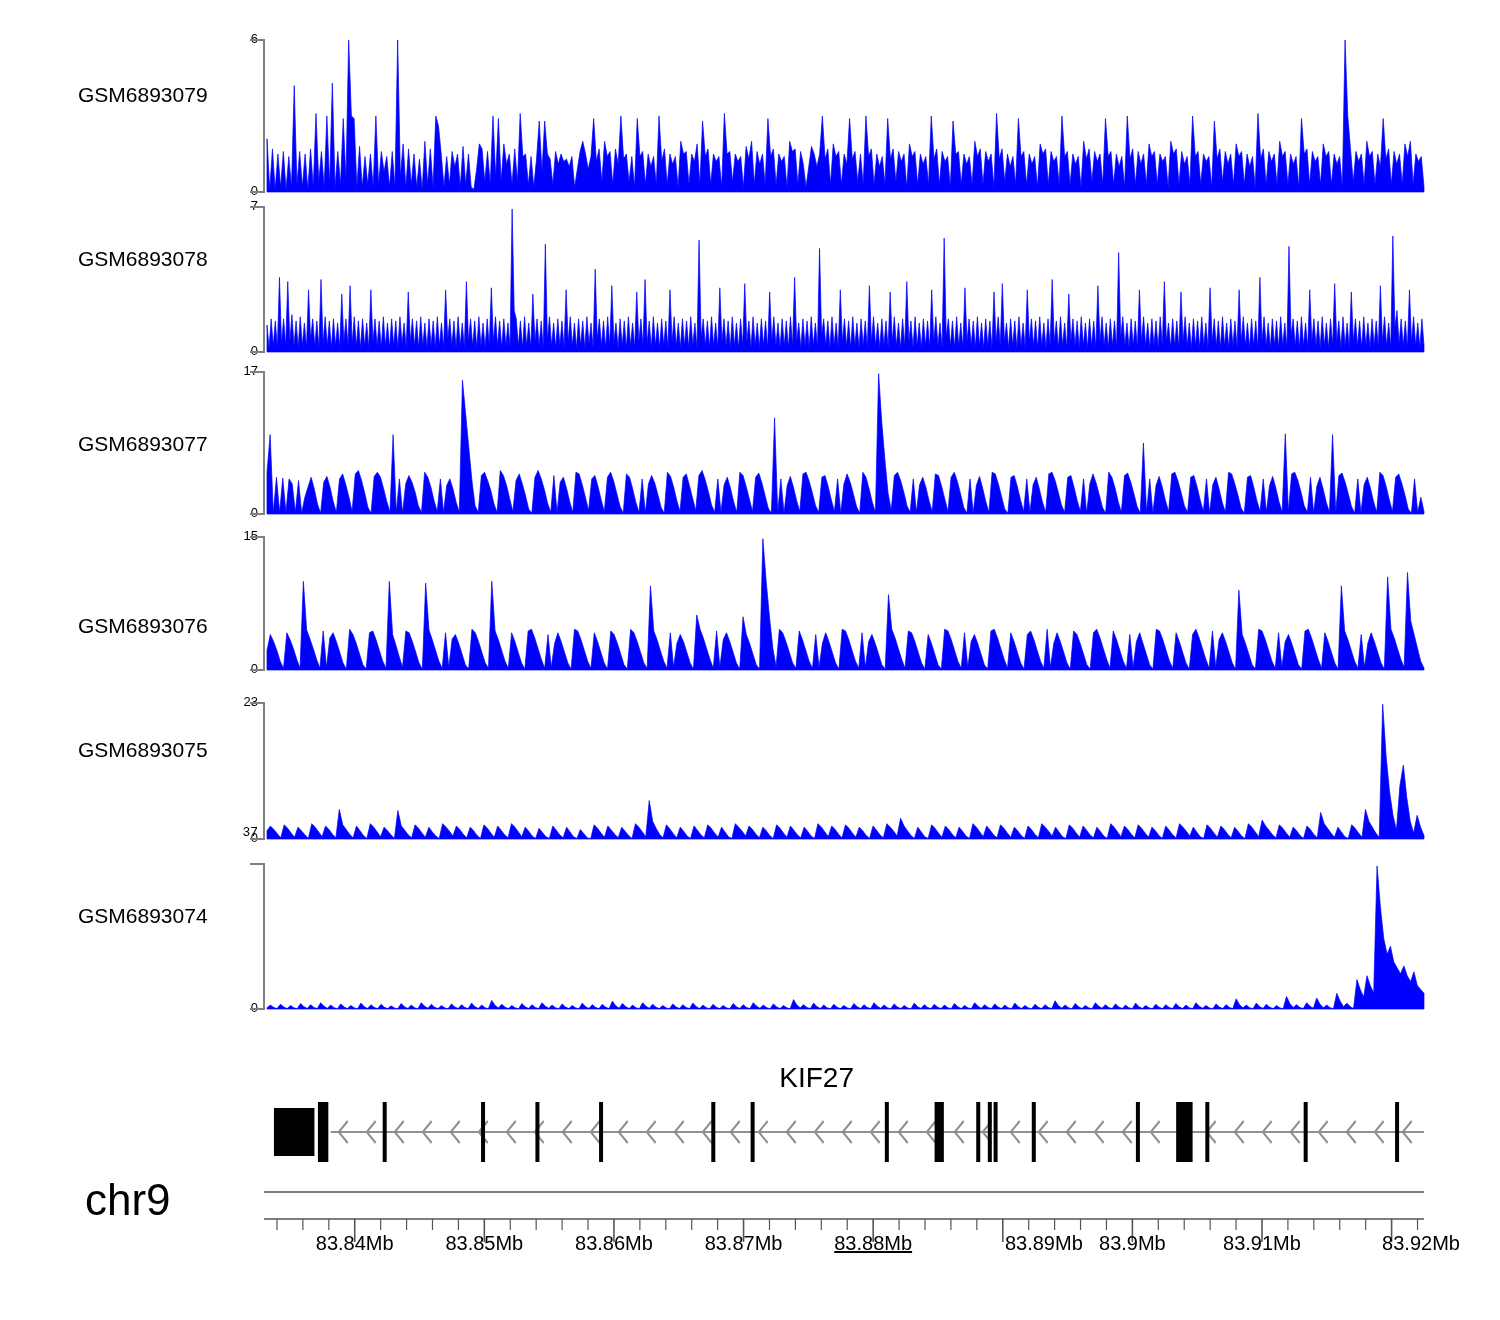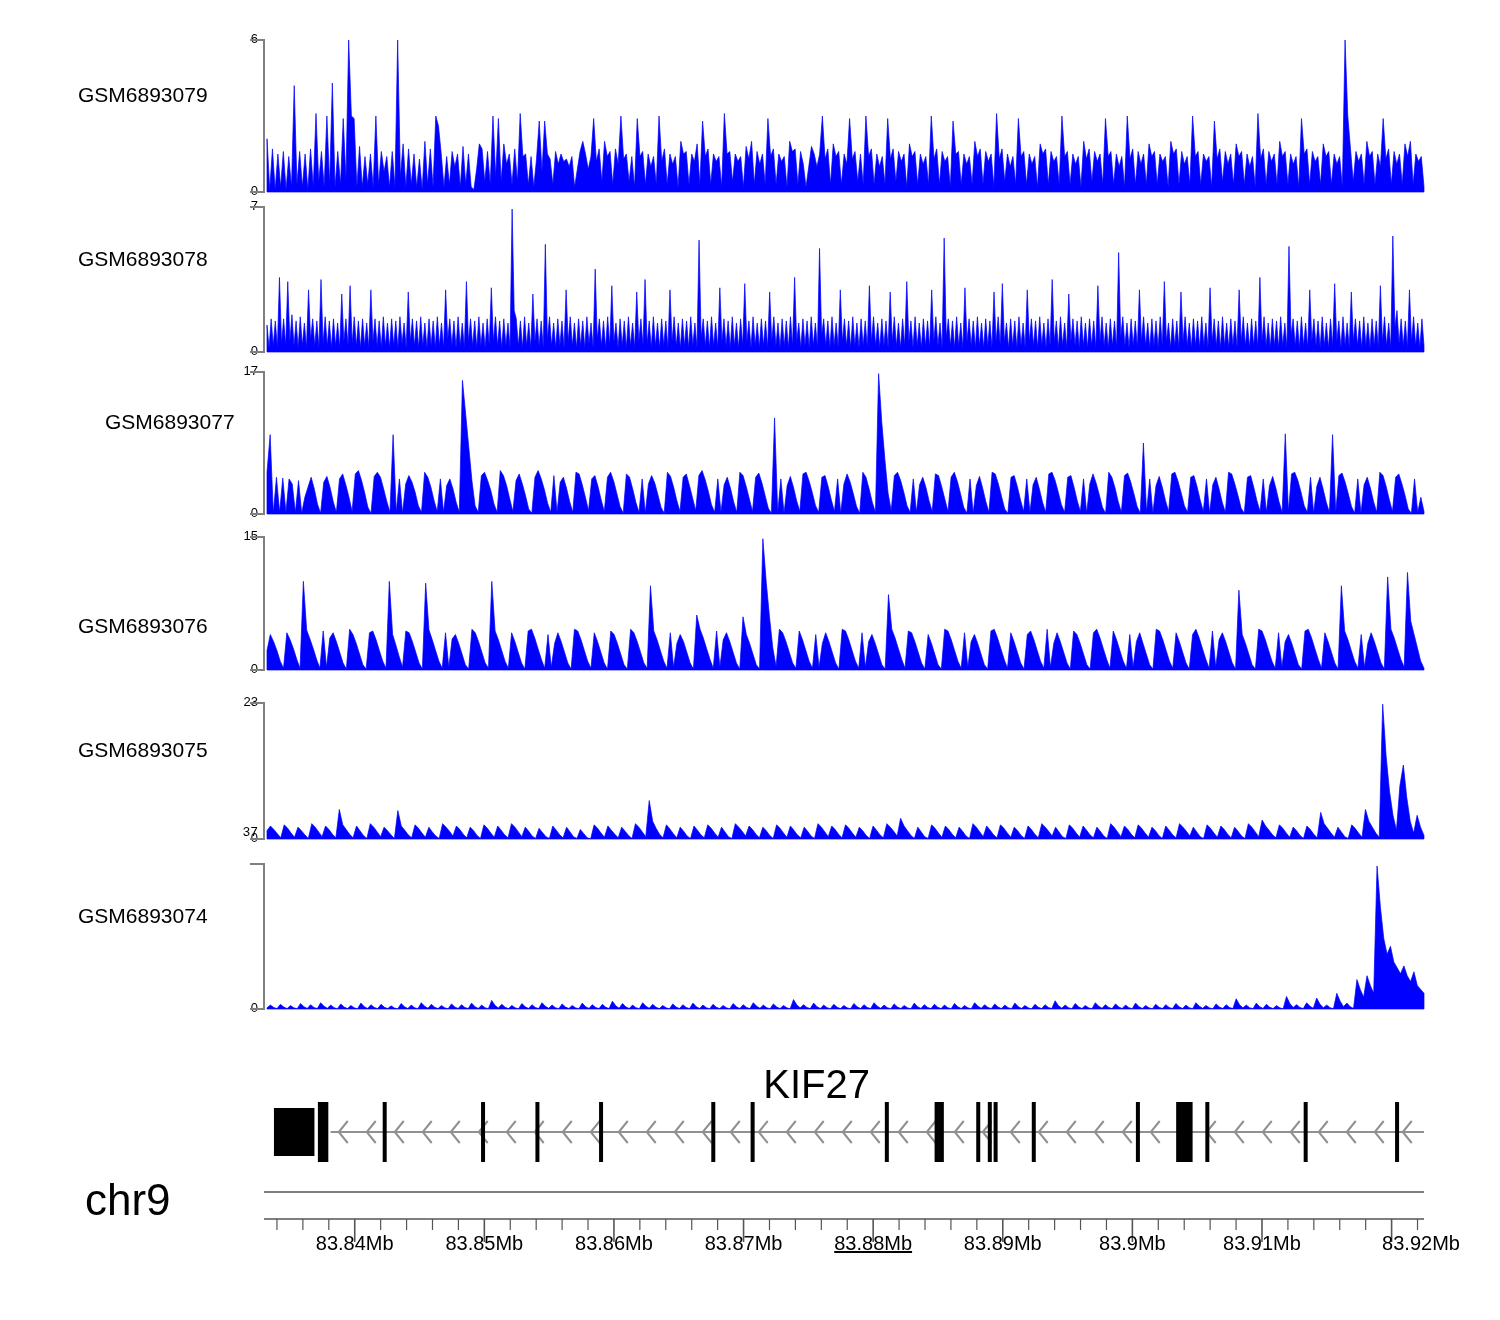--- a/index.html
+++ b/index.html
@@ -19,21 +19,21 @@
   }
   .axis-max,.axis-min{
     position:absolute;font-size:13px;color:#000;
     text-align:right;white-space:nowrap;
   }
   .plot-svg{position:absolute;left:0;top:0;display:block;}
 
   
   #gene-track{position:absolute;left:0;top:1060px;width:1500px;height:130px;}
   #gene-name{
-    position:absolute;font-size:40px;color:#000;white-space:nowrap;
+    position:absolute;font-size:28px;color:#000;white-space:nowrap;
     top:1062px;text-align:center;
   }
 
   
   #chr-label{
     position:absolute;left:85px;top:1175px;
     font-size:44px;color:#000;white-space:nowrap;
   }
   #ruler{position:absolute;left:0;top:1185px;width:1500px;height:100px;}
   .tick-label{
@@ -59,21 +59,21 @@
       <div class="track" style="top: 0px; height: 1px;">
         <div class="track-label" style="left: 78px; top: 246.5px;">GSM6893078</div>
         <div class="axis-max" style="left: 216px; top: 198px; width: 42px;">7</div>
         <div class="axis-min" style="left: 216px; top: 343px; width: 42px;">0</div>
         <svg class="plot-svg" width="1500" height="1320" style="pointer-events: none;">
           <path d="M 250 207 L 264 207 L 264 352 L 250 352" fill="none" stroke="#808080" stroke-width="2"></path>
           <path d="M 267 352 L 267.00 325.07 L 269.08 347.86 L 271.15 318.86 L 273.23 345.79 L 275.31 320.93 L 277.39 347.86 L 279.46 277.43 L 281.54 343.71 L 283.62 318.86 L 285.69 345.79 L 287.77 281.57 L 289.85 341.64 L 291.93 314.71 L 294.00 345.79 L 296.08 320.93 L 298.16 347.86 L 300.24 316.79 L 302.31 345.79 L 304.39 323.00 L 306.47 347.86 L 308.54 289.86 L 310.62 339.57 L 312.70 318.86 L 314.78 345.79 L 316.85 320.93 L 318.93 347.86 L 321.01 279.50 L 323.08 343.71 L 325.16 316.79 L 327.24 345.79 L 329.32 320.93 L 331.39 347.86 L 333.47 318.86 L 335.55 345.79 L 337.62 323.00 L 339.70 347.86 L 341.78 294.00 L 343.86 341.64 L 345.93 318.86 L 348.01 345.79 L 350.09 285.71 L 352.17 343.71 L 354.24 316.79 L 356.32 345.79 L 358.40 320.93 L 360.47 347.86 L 362.55 318.86 L 364.63 345.79 L 366.71 323.00 L 368.78 347.86 L 370.86 289.86 L 372.94 341.64 L 375.01 318.86 L 377.09 345.79 L 379.17 320.93 L 381.25 347.86 L 383.32 316.79 L 385.40 345.79 L 387.48 323.00 L 389.55 347.86 L 391.63 318.86 L 393.71 345.79 L 395.79 320.93 L 397.86 347.86 L 399.94 316.79 L 402.02 343.71 L 404.10 323.00 L 406.17 347.86 L 408.25 291.93 L 410.33 341.64 L 412.40 318.86 L 414.48 345.79 L 416.56 320.93 L 418.64 347.86 L 420.71 316.79 L 422.79 345.79 L 424.87 323.00 L 426.94 347.86 L 429.02 318.86 L 431.10 345.79 L 433.18 320.93 L 435.25 347.86 L 437.33 316.79 L 439.41 345.79 L 441.48 323.00 L 443.56 347.86 L 445.64 289.86 L 447.72 339.57 L 449.79 318.86 L 451.87 345.79 L 453.95 320.93 L 456.03 347.86 L 458.10 316.79 L 460.18 345.79 L 462.26 323.00 L 464.33 347.86 L 466.41 281.57 L 468.49 341.64 L 470.57 318.86 L 472.64 345.79 L 474.72 320.93 L 476.80 347.86 L 478.87 316.79 L 480.95 345.79 L 483.03 323.00 L 485.11 347.86 L 487.18 318.86 L 489.26 345.79 L 491.34 287.79 L 493.41 341.64 L 495.49 316.79 L 497.57 345.79 L 499.65 320.93 L 501.72 347.86 L 503.80 318.86 L 505.88 345.79 L 507.96 323.00 L 510.03 347.86 L 512.11 209.07 L 514.19 310.57 L 516.26 318.86 L 518.34 345.79 L 520.42 320.93 L 522.50 347.86 L 524.57 316.79 L 526.65 345.79 L 528.73 323.00 L 530.80 347.86 L 532.88 294.00 L 534.96 341.64 L 537.04 318.86 L 539.11 345.79 L 541.19 320.93 L 543.27 347.86 L 545.34 244.29 L 547.42 339.57 L 549.50 316.79 L 551.58 345.79 L 553.65 323.00 L 555.73 347.86 L 557.81 318.86 L 559.89 345.79 L 561.96 320.93 L 564.04 347.86 L 566.12 289.86 L 568.19 341.64 L 570.27 316.79 L 572.35 345.79 L 574.43 323.00 L 576.50 347.86 L 578.58 318.86 L 580.66 345.79 L 582.73 320.93 L 584.81 347.86 L 586.89 316.79 L 588.97 343.71 L 591.04 323.00 L 593.12 347.86 L 595.20 269.14 L 597.27 339.57 L 599.35 318.86 L 601.43 345.79 L 603.51 320.93 L 605.58 347.86 L 607.66 316.79 L 609.74 345.79 L 611.82 285.71 L 613.89 341.64 L 615.97 323.00 L 618.05 347.86 L 620.12 318.86 L 622.20 345.79 L 624.28 320.93 L 626.36 347.86 L 628.43 316.79 L 630.51 345.79 L 632.59 323.00 L 634.66 347.86 L 636.74 291.93 L 638.82 341.64 L 640.90 318.86 L 642.97 345.79 L 645.05 279.50 L 647.13 343.71 L 649.20 320.93 L 651.28 347.86 L 653.36 316.79 L 655.44 345.79 L 657.51 323.00 L 659.59 347.86 L 661.67 318.86 L 663.75 345.79 L 665.82 320.93 L 667.90 347.86 L 669.98 289.86 L 672.05 341.64 L 674.13 316.79 L 676.21 345.79 L 678.29 323.00 L 680.36 347.86 L 682.44 318.86 L 684.52 345.79 L 686.59 320.93 L 688.67 347.86 L 690.75 316.79 L 692.83 345.79 L 694.90 323.00 L 696.98 347.86 L 699.06 240.14 L 701.13 337.50 L 703.21 318.86 L 705.29 345.79 L 707.37 320.93 L 709.44 347.86 L 711.52 316.79 L 713.60 345.79 L 715.68 323.00 L 717.75 347.86 L 719.83 287.79 L 721.91 341.64 L 723.98 318.86 L 726.06 345.79 L 728.14 320.93 L 730.22 347.86 L 732.29 316.79 L 734.37 345.79 L 736.45 323.00 L 738.52 347.86 L 740.60 318.86 L 742.68 345.79 L 744.76 283.64 L 746.83 341.64 L 748.91 320.93 L 750.99 347.86 L 753.06 316.79 L 755.14 345.79 L 757.22 323.00 L 759.30 347.86 L 761.37 318.86 L 763.45 345.79 L 765.53 320.93 L 767.61 347.86 L 769.68 291.93 L 771.76 341.64 L 773.84 316.79 L 775.91 345.79 L 777.99 323.00 L 780.07 347.86 L 782.15 318.86 L 784.22 345.79 L 786.30 320.93 L 788.38 347.86 L 790.45 316.79 L 792.53 345.79 L 794.61 277.43 L 796.69 341.64 L 798.76 323.00 L 800.84 347.86 L 802.92 318.86 L 804.99 345.79 L 807.07 320.93 L 809.15 347.86 L 811.23 316.79 L 813.30 345.79 L 815.38 323.00 L 817.46 347.86 L 819.54 248.43 L 821.61 335.43 L 823.69 318.86 L 825.77 345.79 L 827.84 320.93 L 829.92 347.86 L 832.00 316.79 L 834.08 345.79 L 836.15 323.00 L 838.23 347.86 L 840.31 289.86 L 842.38 341.64 L 844.46 318.86 L 846.54 345.79 L 848.62 320.93 L 850.69 347.86 L 852.77 316.79 L 854.85 345.79 L 856.92 323.00 L 859.00 347.86 L 861.08 318.86 L 863.16 345.79 L 865.23 320.93 L 867.31 347.86 L 869.39 285.71 L 871.46 341.64 L 873.54 316.79 L 875.62 345.79 L 877.70 323.00 L 879.77 347.86 L 881.85 318.86 L 883.93 345.79 L 886.01 320.93 L 888.08 347.86 L 890.16 291.93 L 892.24 341.64 L 894.31 316.79 L 896.39 345.79 L 898.47 323.00 L 900.55 347.86 L 902.62 318.86 L 904.70 345.79 L 906.78 281.57 L 908.85 341.64 L 910.93 320.93 L 913.01 347.86 L 915.09 316.79 L 917.16 345.79 L 919.24 323.00 L 921.32 347.86 L 923.39 318.86 L 925.47 345.79 L 927.55 320.93 L 929.63 347.86 L 931.70 289.86 L 933.78 341.64 L 935.86 316.79 L 937.94 345.79 L 940.01 323.00 L 942.09 347.86 L 944.17 238.07 L 946.24 337.50 L 948.32 318.86 L 950.40 345.79 L 952.48 320.93 L 954.55 347.86 L 956.63 316.79 L 958.71 345.79 L 960.78 323.00 L 962.86 347.86 L 964.94 287.79 L 967.02 341.64 L 969.09 318.86 L 971.17 345.79 L 973.25 320.93 L 975.32 347.86 L 977.40 316.79 L 979.48 345.79 L 981.56 323.00 L 983.63 347.86 L 985.71 318.86 L 987.79 345.79 L 989.87 320.93 L 991.94 347.86 L 994.02 291.93 L 996.10 341.64 L 998.17 316.79 L 1000.25 345.79 L 1002.33 283.64 L 1004.41 341.64 L 1006.48 323.00 L 1008.56 347.86 L 1010.64 318.86 L 1012.71 345.79 L 1014.79 320.93 L 1016.87 347.86 L 1018.95 316.79 L 1021.02 345.79 L 1023.10 323.00 L 1025.18 347.86 L 1027.25 289.86 L 1029.33 341.64 L 1031.41 318.86 L 1033.49 345.79 L 1035.56 320.93 L 1037.64 347.86 L 1039.72 316.79 L 1041.80 345.79 L 1043.87 323.00 L 1045.95 347.86 L 1048.03 318.86 L 1050.10 345.79 L 1052.18 279.50 L 1054.26 341.64 L 1056.34 320.93 L 1058.41 347.86 L 1060.49 316.79 L 1062.57 345.79 L 1064.64 323.00 L 1066.72 347.86 L 1068.80 294.00 L 1070.88 341.64 L 1072.95 318.86 L 1075.03 345.79 L 1077.11 320.93 L 1079.18 347.86 L 1081.26 316.79 L 1083.34 345.79 L 1085.42 323.00 L 1087.49 347.86 L 1089.57 318.86 L 1091.65 345.79 L 1093.73 320.93 L 1095.80 347.86 L 1097.88 285.71 L 1099.96 341.64 L 1102.03 316.79 L 1104.11 345.79 L 1106.19 323.00 L 1108.27 347.86 L 1110.34 318.86 L 1112.42 345.79 L 1114.50 320.93 L 1116.57 347.86 L 1118.65 252.57 L 1120.73 337.50 L 1122.81 316.79 L 1124.88 345.79 L 1126.96 323.00 L 1129.04 347.86 L 1131.11 318.86 L 1133.19 345.79 L 1135.27 320.93 L 1137.35 347.86 L 1139.42 289.86 L 1141.50 341.64 L 1143.58 316.79 L 1145.66 345.79 L 1147.73 323.00 L 1149.81 347.86 L 1151.89 318.86 L 1153.96 345.79 L 1156.04 320.93 L 1158.12 347.86 L 1160.20 316.79 L 1162.27 345.79 L 1164.35 281.57 L 1166.43 341.64 L 1168.50 323.00 L 1170.58 347.86 L 1172.66 318.86 L 1174.74 345.79 L 1176.81 320.93 L 1178.89 347.86 L 1180.97 291.93 L 1183.04 341.64 L 1185.12 316.79 L 1187.20 345.79 L 1189.28 323.00 L 1191.35 347.86 L 1193.43 318.86 L 1195.51 345.79 L 1197.59 320.93 L 1199.66 347.86 L 1201.74 316.79 L 1203.82 345.79 L 1205.89 323.00 L 1207.97 347.86 L 1210.05 287.79 L 1212.13 341.64 L 1214.20 318.86 L 1216.28 345.79 L 1218.36 320.93 L 1220.43 347.86 L 1222.51 316.79 L 1224.59 345.79 L 1226.67 323.00 L 1228.74 347.86 L 1230.82 318.86 L 1232.90 345.79 L 1234.97 320.93 L 1237.05 347.86 L 1239.13 289.86 L 1241.21 341.64 L 1243.28 316.79 L 1245.36 345.79 L 1247.44 323.00 L 1249.52 347.86 L 1251.59 318.86 L 1253.67 345.79 L 1255.75 320.93 L 1257.82 347.86 L 1259.90 277.43 L 1261.98 341.64 L 1264.06 316.79 L 1266.13 345.79 L 1268.21 323.00 L 1270.29 347.86 L 1272.36 318.86 L 1274.44 345.79 L 1276.52 320.93 L 1278.60 347.86 L 1280.67 316.79 L 1282.75 345.79 L 1284.83 323.00 L 1286.90 347.86 L 1288.98 246.36 L 1291.06 335.43 L 1293.14 318.86 L 1295.21 345.79 L 1297.29 320.93 L 1299.37 347.86 L 1301.45 316.79 L 1303.52 345.79 L 1305.60 323.00 L 1307.68 347.86 L 1309.75 289.86 L 1311.83 341.64 L 1313.91 318.86 L 1315.99 345.79 L 1318.06 320.93 L 1320.14 347.86 L 1322.22 316.79 L 1324.29 345.79 L 1326.37 323.00 L 1328.45 347.86 L 1330.53 318.86 L 1332.60 345.79 L 1334.68 283.64 L 1336.76 341.64 L 1338.83 320.93 L 1340.91 347.86 L 1342.99 316.79 L 1345.07 345.79 L 1347.14 323.00 L 1349.22 347.86 L 1351.30 291.93 L 1353.38 341.64 L 1355.45 318.86 L 1357.53 345.79 L 1359.61 320.93 L 1361.68 347.86 L 1363.76 316.79 L 1365.84 345.79 L 1367.92 323.00 L 1369.99 347.86 L 1372.07 318.86 L 1374.15 345.79 L 1376.22 320.93 L 1378.30 347.86 L 1380.38 285.71 L 1382.46 341.64 L 1384.53 316.79 L 1386.61 345.79 L 1388.69 323.00 L 1390.76 347.86 L 1392.84 236.00 L 1394.92 327.14 L 1397.00 310.57 L 1399.07 343.71 L 1401.15 318.86 L 1403.23 345.79 L 1405.31 320.93 L 1407.38 347.86 L 1409.46 289.86 L 1411.54 341.64 L 1413.61 316.79 L 1415.69 345.79 L 1417.77 323.00 L 1419.85 347.86 L 1421.92 318.86 L 1424.00 345.79 L 1424 352 Z" fill="#0000ff" stroke="#0000ff" stroke-width="0.7"></path>
         </svg>
       </div>
       <div class="track" style="top: 0px; height: 1px;">
-        <div class="track-label" style="left: 78px; top: 410px; margin-left: 27px;">GSM6893077</div>
+        <div class="track-label" style="left: 78px; top: 432px;">GSM6893077</div>
         <div class="axis-max" style="left: 216px; top: 363px; width: 42px;">17</div>
         <div class="axis-min" style="left: 216px; top: 505px; width: 42px;">0</div>
         <svg class="plot-svg" width="1500" height="1320" style="pointer-events: none;">
           <path d="M 250 372 L 264 372 L 264 514 L 250 514" fill="none" stroke="#808080" stroke-width="2"></path>
           <path d="M 267 514 L 267.00 472.24 L 270.15 434.65 L 273.31 513.16 L 276.46 477.25 L 279.61 512.33 L 282.76 478.08 L 285.92 512.33 L 289.07 478.92 L 292.22 483.93 L 295.37 512.33 L 298.53 480.59 L 301.68 513.16 L 304.83 497.29 L 307.98 487.27 L 311.14 477.25 L 314.29 488.94 L 317.44 503.98 L 320.59 513.16 L 323.75 482.26 L 326.90 476.41 L 330.05 487.27 L 333.20 501.47 L 336.36 512.33 L 339.51 478.92 L 342.66 473.91 L 345.81 484.76 L 348.97 497.29 L 352.12 511.49 L 355.27 473.91 L 358.43 470.56 L 361.58 480.59 L 364.73 493.12 L 367.88 507.32 L 371.04 513.16 L 374.19 476.41 L 377.34 472.24 L 380.49 477.25 L 383.65 488.94 L 386.80 501.47 L 389.95 512.33 L 393.10 434.65 L 396.26 512.33 L 399.41 478.92 L 402.56 513.16 L 405.71 483.93 L 408.87 475.58 L 412.02 482.26 L 415.17 492.28 L 418.32 505.65 L 421.48 512.33 L 424.63 472.24 L 427.78 477.25 L 430.93 487.27 L 434.09 500.64 L 437.24 511.49 L 440.39 478.92 L 443.54 512.33 L 446.70 485.60 L 449.85 478.92 L 453.00 488.94 L 456.16 502.31 L 459.31 512.33 L 462.46 380.35 L 465.61 413.76 L 468.77 447.18 L 471.92 480.59 L 475.07 505.65 L 478.22 512.33 L 481.38 475.58 L 484.53 472.24 L 487.68 480.59 L 490.83 490.61 L 493.99 503.98 L 497.14 512.33 L 500.29 470.56 L 503.44 475.58 L 506.60 485.60 L 509.75 498.96 L 512.90 511.49 L 516.05 480.59 L 519.21 473.91 L 522.36 483.93 L 525.51 495.62 L 528.66 508.99 L 531.82 513.16 L 534.97 477.25 L 538.12 470.56 L 541.28 478.92 L 544.43 489.78 L 547.58 503.14 L 550.73 512.33 L 553.89 475.58 L 557.04 512.33 L 560.19 482.26 L 563.34 477.25 L 566.50 488.11 L 569.65 501.47 L 572.80 512.33 L 575.95 472.24 L 579.11 473.91 L 582.26 484.76 L 585.41 497.29 L 588.56 510.66 L 591.72 478.92 L 594.87 475.58 L 598.02 486.44 L 601.17 499.80 L 604.33 511.49 L 607.48 477.25 L 610.63 472.24 L 613.78 481.42 L 616.94 493.95 L 620.09 506.48 L 623.24 513.16 L 626.40 473.91 L 629.55 477.25 L 632.70 488.94 L 635.85 502.31 L 639.01 512.33 L 642.16 478.92 L 645.31 513.16 L 648.46 483.93 L 651.62 475.58 L 654.77 483.09 L 657.92 494.79 L 661.07 507.32 L 664.23 513.16 L 667.38 472.24 L 670.53 476.41 L 673.68 487.27 L 676.84 500.64 L 679.99 511.49 L 683.14 477.25 L 686.29 473.91 L 689.45 485.60 L 692.60 498.13 L 695.75 510.66 L 698.90 475.58 L 702.06 470.56 L 705.21 479.75 L 708.36 491.45 L 711.51 504.81 L 714.67 512.33 L 717.82 478.92 L 720.97 512.33 L 724.13 484.76 L 727.28 477.25 L 730.43 488.11 L 733.58 501.47 L 736.74 512.33 L 739.89 472.24 L 743.04 475.58 L 746.19 486.44 L 749.35 498.96 L 752.50 511.49 L 755.65 477.25 L 758.80 473.07 L 761.96 483.09 L 765.11 495.62 L 768.26 508.15 L 771.41 513.16 L 774.57 417.94 L 777.72 512.33 L 780.87 478.92 L 784.02 513.16 L 787.18 485.60 L 790.33 476.41 L 793.48 487.27 L 796.63 500.64 L 799.79 511.49 L 802.94 473.91 L 806.09 472.24 L 809.25 481.42 L 812.40 493.12 L 815.55 505.65 L 818.70 512.33 L 821.86 477.25 L 825.01 475.58 L 828.16 486.44 L 831.31 499.80 L 834.47 511.49 L 837.62 478.92 L 840.77 513.16 L 843.92 483.93 L 847.08 473.91 L 850.23 482.26 L 853.38 493.95 L 856.53 506.48 L 859.69 513.16 L 862.84 472.24 L 865.99 477.25 L 869.14 488.94 L 872.30 502.31 L 875.45 512.33 L 878.60 373.67 L 881.75 422.12 L 884.91 459.71 L 888.06 493.12 L 891.21 510.66 L 894.37 475.58 L 897.52 472.24 L 900.67 480.59 L 903.82 492.28 L 906.98 505.65 L 910.13 512.33 L 913.28 478.92 L 916.43 512.33 L 919.59 484.76 L 922.74 477.25 L 925.89 487.27 L 929.04 500.64 L 932.20 511.49 L 935.35 473.91 L 938.50 475.58 L 941.65 486.44 L 944.81 498.96 L 947.96 511.49 L 951.11 477.25 L 954.26 472.24 L 957.42 481.42 L 960.57 493.95 L 963.72 507.32 L 966.87 513.16 L 970.03 478.92 L 973.18 513.16 L 976.33 485.60 L 979.49 476.41 L 982.64 488.11 L 985.79 501.47 L 988.94 512.33 L 992.10 472.24 L 995.25 473.91 L 998.40 483.93 L 1001.55 496.46 L 1004.71 508.99 L 1007.86 513.16 L 1011.01 477.25 L 1014.16 475.58 L 1017.32 486.44 L 1020.47 499.80 L 1023.62 511.49 L 1026.77 478.92 L 1029.93 512.33 L 1033.08 484.76 L 1036.23 477.25 L 1039.38 488.94 L 1042.54 502.31 L 1045.69 512.33 L 1048.84 473.91 L 1051.99 472.24 L 1055.15 480.59 L 1058.30 492.28 L 1061.45 504.81 L 1064.60 512.33 L 1067.76 477.25 L 1070.91 475.58 L 1074.06 487.27 L 1077.22 500.64 L 1080.37 511.49 L 1083.52 478.92 L 1086.67 513.16 L 1089.83 483.93 L 1092.98 473.91 L 1096.13 483.09 L 1099.28 494.79 L 1102.44 507.32 L 1105.59 513.16 L 1108.74 472.24 L 1111.89 477.25 L 1115.05 488.11 L 1118.20 501.47 L 1121.35 512.33 L 1124.50 475.58 L 1127.66 473.07 L 1130.81 482.26 L 1133.96 493.95 L 1137.11 506.48 L 1140.27 513.16 L 1143.42 443.00 L 1146.57 512.33 L 1149.72 478.92 L 1152.88 513.16 L 1156.03 485.60 L 1159.18 476.41 L 1162.34 487.27 L 1165.49 500.64 L 1168.64 511.49 L 1171.79 473.91 L 1174.95 472.24 L 1178.10 481.42 L 1181.25 493.12 L 1184.40 505.65 L 1187.56 512.33 L 1190.71 477.25 L 1193.86 475.58 L 1197.01 486.44 L 1200.17 499.80 L 1203.32 511.49 L 1206.47 478.92 L 1209.62 513.16 L 1212.78 484.76 L 1215.93 477.25 L 1219.08 488.94 L 1222.23 502.31 L 1225.39 512.33 L 1228.54 472.24 L 1231.69 473.91 L 1234.84 483.93 L 1238.00 495.62 L 1241.15 508.15 L 1244.30 513.16 L 1247.46 477.25 L 1250.61 475.58 L 1253.76 487.27 L 1256.91 500.64 L 1260.07 511.49 L 1263.22 478.92 L 1266.37 512.33 L 1269.52 485.60 L 1272.68 476.41 L 1275.83 488.11 L 1278.98 501.47 L 1282.13 512.33 L 1285.29 433.81 L 1288.44 511.49 L 1291.59 473.91 L 1294.74 472.24 L 1297.90 480.59 L 1301.05 492.28 L 1304.20 505.65 L 1307.35 512.33 L 1310.51 477.25 L 1313.66 513.16 L 1316.81 486.44 L 1319.96 477.25 L 1323.12 488.94 L 1326.27 502.31 L 1329.42 512.33 L 1332.57 434.65 L 1335.73 512.33 L 1338.88 475.58 L 1342.03 473.07 L 1345.19 482.26 L 1348.34 493.95 L 1351.49 506.48 L 1354.64 513.16 L 1357.80 478.92 L 1360.95 513.16 L 1364.10 484.76 L 1367.25 477.25 L 1370.41 488.11 L 1373.56 501.47 L 1376.71 512.33 L 1379.86 472.24 L 1383.02 475.58 L 1386.17 486.44 L 1389.32 499.80 L 1392.47 511.49 L 1395.63 477.25 L 1398.78 473.91 L 1401.93 483.93 L 1405.08 495.62 L 1408.24 508.99 L 1411.39 513.16 L 1414.54 478.92 L 1417.69 512.33 L 1420.85 497.29 L 1424.00 511.49 L 1424 514 Z" fill="#0000ff" stroke="#0000ff" stroke-width="0.7"></path>
         </svg>
       </div>
       <div class="track" style="top: 0px; height: 1px;">
         <div class="track-label" style="left: 78px; top: 570.5px; margin-top: 43px;">GSM6893076</div>
         <div class="axis-max" style="left: 216px; top: 528px; width: 42px;">15</div>
@@ -218,17 +218,17 @@
         <line x1="1365.6759776511433" y1="34" x2="1365.6759776511433" y2="45" stroke="#555" stroke-width="1.2"></line>
         <line x1="1391.5977653605798" y1="34" x2="1391.5977653605798" y2="57" stroke="#555" stroke-width="1.6"></line>
         <line x1="1417.5195530700162" y1="34" x2="1417.5195530700162" y2="45" stroke="#555" stroke-width="1.2"></line>
       </svg></div>
 
 <div class="tick-label" style="left: 274.726px; width: 160px;">83.84Mb</div>
     <div class="tick-label" style="left: 404.335px; width: 160px;">83.85Mb</div>
     <div class="tick-label" style="left: 533.944px; width: 160px;">83.86Mb</div>
     <div class="tick-label" style="left: 663.553px; width: 160px;">83.87Mb</div>
     <div class="tick-label" style="left: 793.162px; width: 160px; text-decoration: underline;">83.88Mb</div>
-    <div class="tick-label" style="left: 922.771px; width: 160px;">83.89Mb</div>
+    <div class="tick-label" style="left: 922.771px; width: 160px; text-align: right;">83.89Mb</div>
     <div class="tick-label" style="left: 1052.38px; width: 160px;">83.9Mb</div>
     <div class="tick-label" style="left: 1181.99px; width: 160px;">83.91Mb</div>
     <div class="tick-label" style="left: 1341px; width: 160px;">83.92Mb</div>
   </div>
 
 </body></html>

